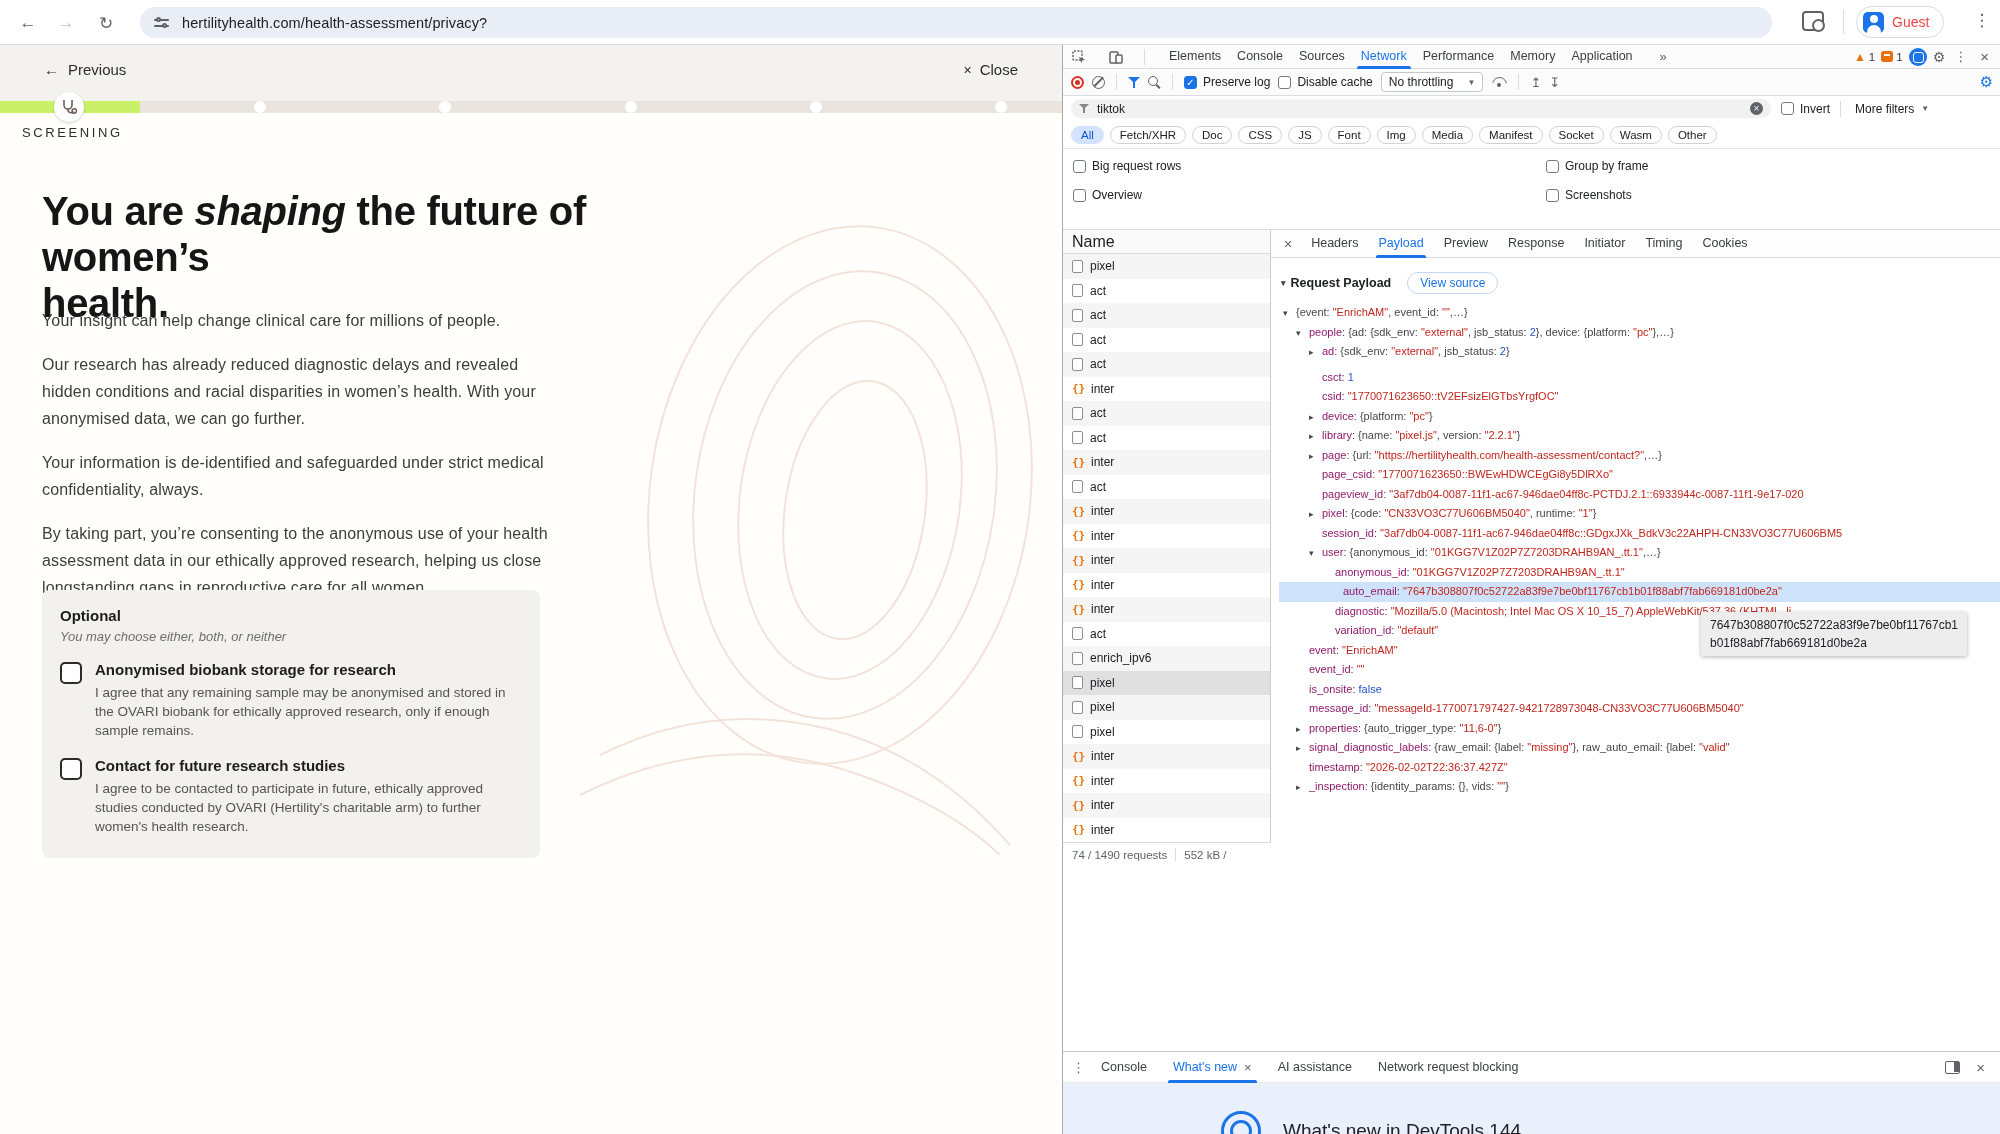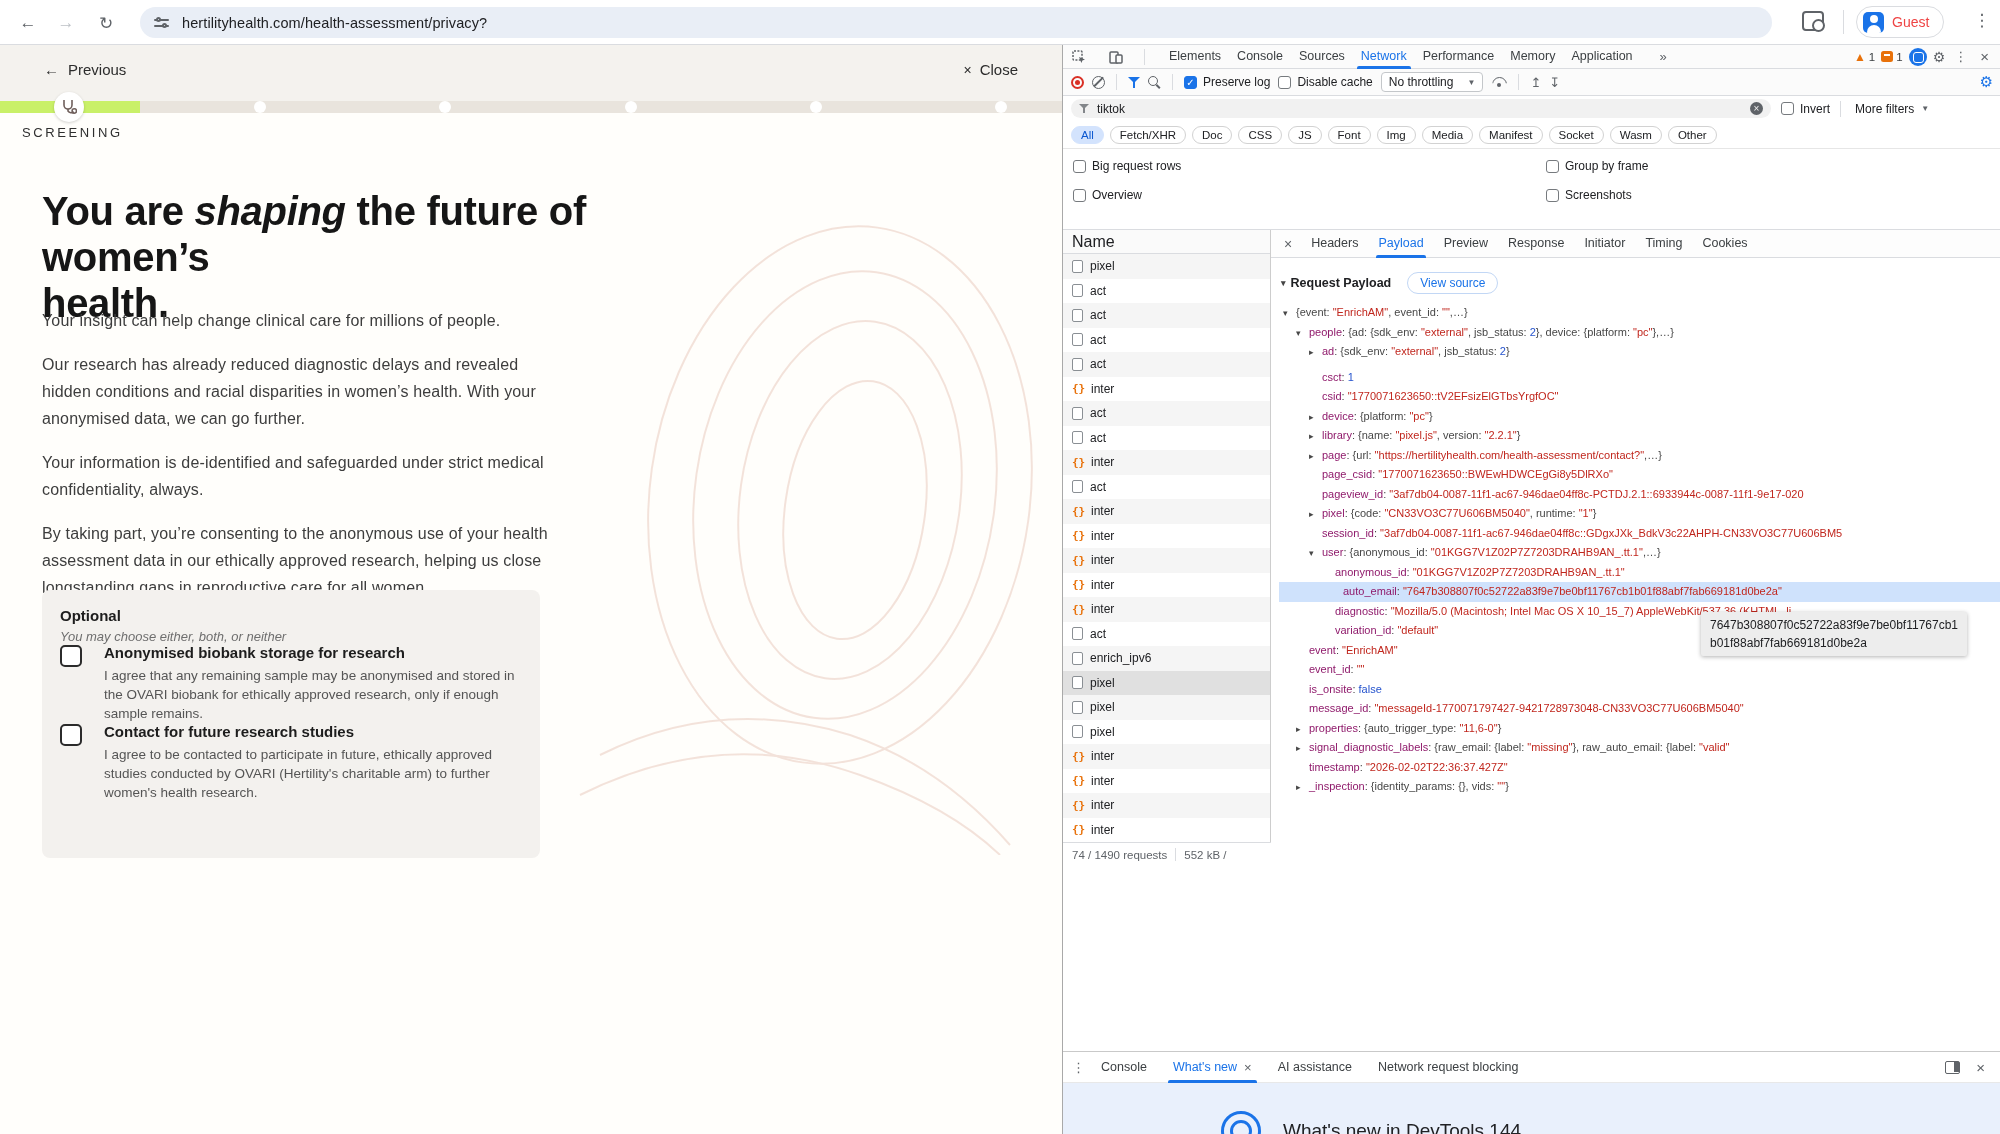--- a/index.html
+++ b/index.html
@@ -38,21 +38,21 @@
   .prog-dot{position:absolute;top:0;width:12px;height:12px;border-radius:50%;background:#fff}
   .prog-ic{position:absolute;left:54px;top:-9px;width:30px;height:30px;border-radius:50%;background:#fff;box-shadow:0 1px 3px rgba(0,0,0,.18);display:flex;align-items:center;justify-content:center}
   .stage{position:absolute;left:22px;top:80px;font-size:13px;letter-spacing:2.6px;color:#2f2f2f;font-weight:500}
   .hero{position:absolute;left:42px;top:144px;width:700px;font-family:"Liberation Serif",serif;font-size:40px;line-height:1.12;color:#161616;letter-spacing:-.3px}
   .hero em{font-style:italic}
   #paragraphs{position:absolute;left:42px;top:262px;width:508px}
   .body-p{font-size:16px;line-height:27px;color:#3d3d3d;margin-bottom:17px;letter-spacing:.15px}
   .opt-card{position:absolute;left:42px;top:545px;width:498px;height:268px;background:#f3f1ee;border-radius:8px;padding:17px 18px}
   .opt-title{font-size:15px;font-weight:bold;color:#1d1d1d}
   .opt-sub{font-size:13px;font-style:italic;color:#6e6e6e;margin-top:5px}
-  .opt-item{display:flex;gap:22px;}
+  .opt-item{display:flex;gap:13px;margin-top:17px}
   .page-cbx{flex:0 0 auto;width:22px;height:22px;border:2px solid #2b2b2b;border-radius:5px;background:#fff;margin-top:1px}
   .opt-label{font-size:15px;font-weight:bold;color:#1d1d1d}
   .opt-desc{font-size:13.5px;line-height:19px;color:#555;margin-top:5px;width:420px}
   .illus{position:absolute;left:540px;top:150px;opacity:.5;pointer-events:none}
 
   
   .devtools{position:absolute;left:1062px;top:45px;width:938px;height:1089px;background:#fff;border-left:1px solid #a9a9a9}
   .dt-row1{position:absolute;left:0;top:0;width:938px;height:24px;background:#fbfbfb;border-bottom:1px solid #dadce0;display:flex;align-items:center;padding:0 4px;gap:13px}
   .dt-ic{width:24px;height:22px;display:flex;align-items:center;justify-content:center;color:#5f6368}
   .dt-vsep{width:1px;height:16px;background:#dadce0;margin:0 3px}

